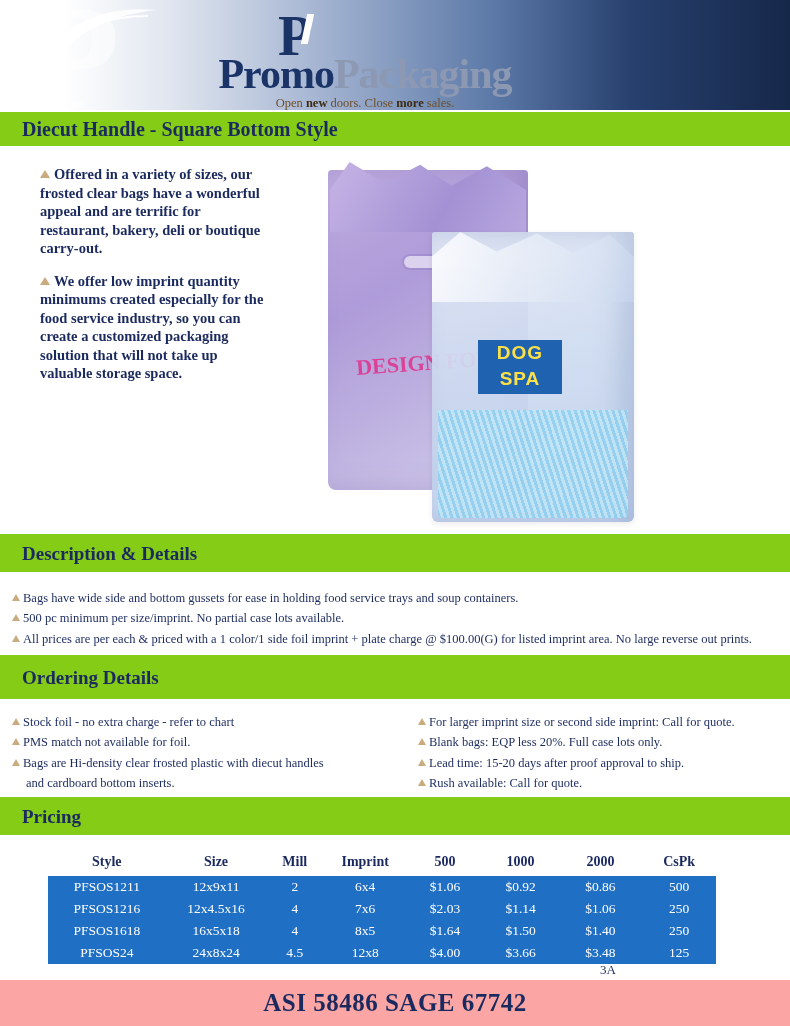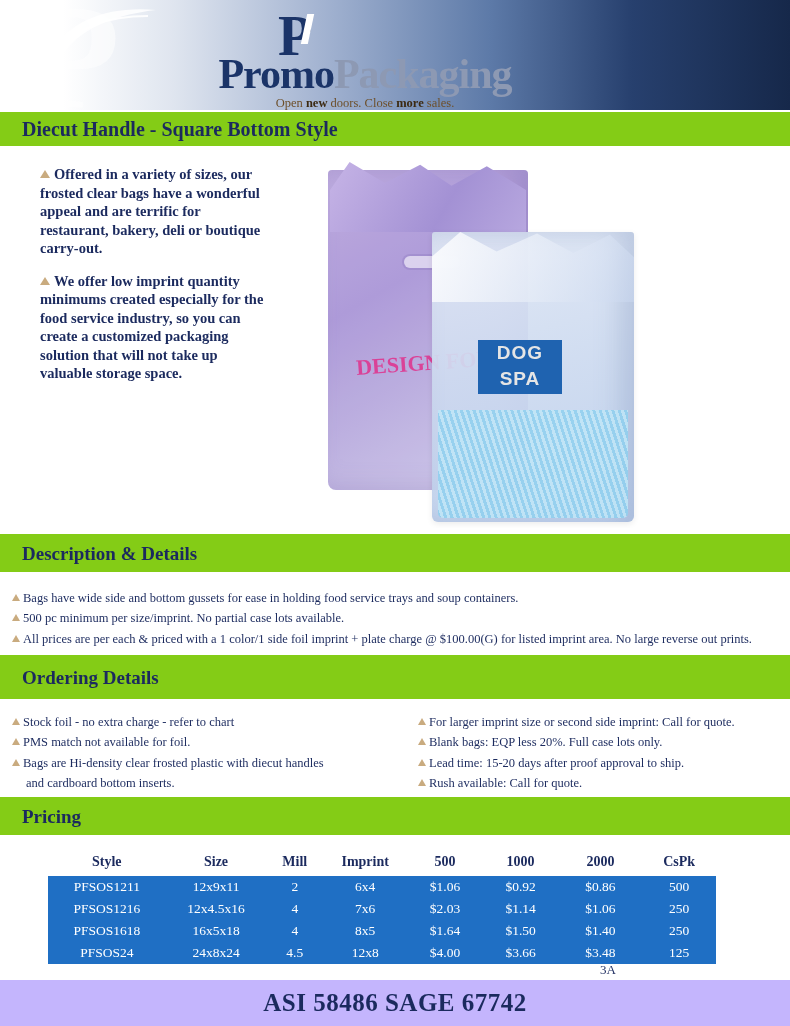--- a/index.html
+++ b/index.html
@@ -189,21 +189,21 @@
     width: 190px; height: 108px;
     background: repeating-linear-gradient(72deg, #8fd0ef 0 3px, #bfe6f7 3px 6px);
     opacity: .85;
     border-radius: 0 0 5px 5px;
   }
   .dog-spa {
     position: absolute;
     left: 46px; top: 108px;
     width: 84px; height: 54px;
     background: #1f63b0;
-    color: #e5e5e5;
+    color: #fde047;
     font-family: "Liberation Sans", sans-serif;
     font-weight: bold;
     font-size: 19px;
     text-align: center;
     line-height: 26px;
     letter-spacing: 1px;
   }
   .design-text {
     position: absolute;
     left: 50px; top: 188px;
@@ -269,21 +269,21 @@
     left: 600px; top: 962px;
     font-size: 13px;
     color: #1b2a5e;
   }
 
   
   .footer {
     position: absolute;
     left: 0; top: 980px;
     width: 790px; height: 46px;
-    background: #c4b5fd;
+    background: #fca5a5;
     display: flex;
     align-items: center;
     justify-content: center;
   }
   .footer-text {
     color: #1b2a5e;
     font-weight: bold;
     font-size: 25px;
     letter-spacing: .5px;
   }

